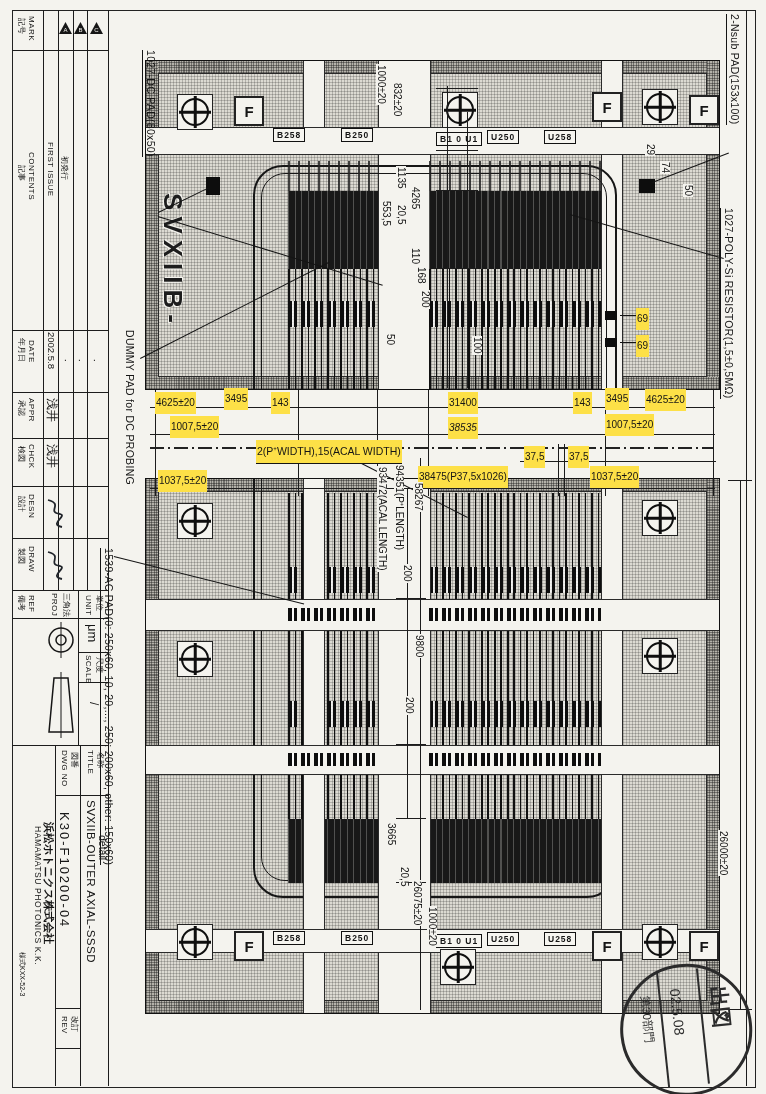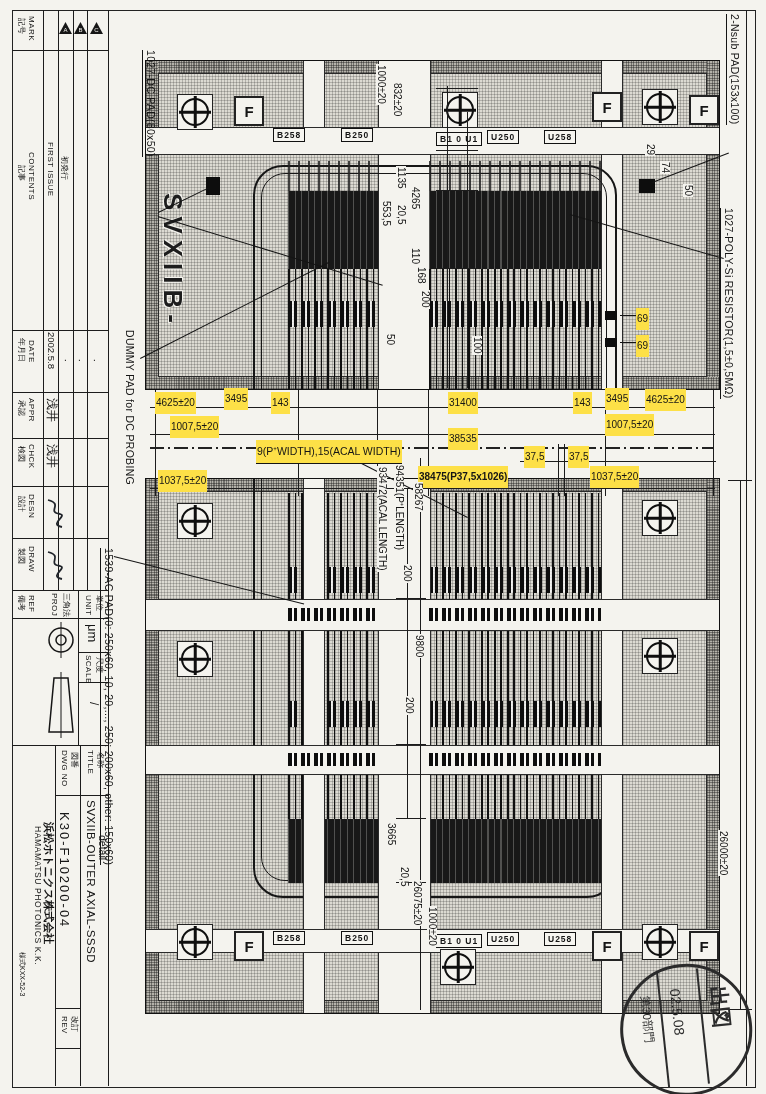--- a/index.html
+++ b/index.html
@@ -332,21 +332,21 @@
     <div class="leader" style="left:352px;top:458px;width:130px;transform:rotate(27deg);"></div>
     <div class="leader" style="left:620px;top:315px;width:18px;"></div>
     <div class="leader" style="left:620px;top:342px;width:18px;"></div>
   </div>
 
   <span class="v ann" style="left:142px;top:50px;border-left:1px solid #141414;padding-left:2px;">1027-DC PAD(80x50)</span>
   <span class="v ann" style="left:726px;top:14px;border-left:1px solid #141414;padding-left:2px;">2-Nsub PAD(153x100)</span>
   <span class="v ann" style="left:720px;top:208px;border-left:1px solid #141414;padding-left:2px;">1027-POLY-Si RESISTOR(1,5±0,5MΩ)</span>
   <span class="v ann" style="left:124px;top:330px;">DUMMY PAD for DC PROBING</span>
   <span class="v ann" style="left:100px;top:548px;border-left:1px solid #141414;padding-left:2px;">1539-AC PAD(0: 250x60, 10, 20,..., 250: 200x60, other: 150x60)</span>
-  <span class="h dim" style="left:256px;top:440px;border-bottom:1px solid #141414;font-size:10.5px;">9(P⁺WIDTH),15(ACAL WIDTH)</span>
+  <span class="h dim" style="left:256px;top:440px;border-bottom:1px solid #141414;font-size:10.5px;">2(P⁺WIDTH),15(ACAL WIDTH)</span>
 
   <span class="v dimv" style="left:376px;top:64px;">1000±20</span>
   <span class="v dimv" style="left:392px;top:82px;">832±20</span>
   <span class="v dimv" style="left:396px;top:166px;">1135</span>
   <span class="v dimv" style="left:396px;top:204px;">20,5</span>
   <span class="v dimv" style="left:410px;top:186px;">4265</span>
   <span class="v dimv" style="left:381px;top:200px;">553,5</span>
   <span class="v dimv" style="left:410px;top:247px;">110</span>
   <span class="v dimv" style="left:416px;top:266px;">168</span>
   <span class="v dimv" style="left:420px;top:290px;">200</span>
@@ -359,25 +359,25 @@
   <span class="h dim" style="left:636px;top:335px;">69</span>
 
   <span class="h dim" style="left:155px;top:392px;">4625±20</span>
   <span class="h dim" style="left:224px;top:388px;">3495</span>
   <span class="h dim" style="left:271px;top:392px;">143</span>
   <span class="h dim" style="left:448px;top:392px;">31400</span>
   <span class="h dim" style="left:573px;top:392px;">143</span>
   <span class="h dim" style="left:605px;top:388px;">3495</span>
   <span class="h dim" style="left:645px;top:389px;">4625±20</span>
   <span class="h dim" style="left:170px;top:416px;">1007,5±20</span>
-  <span class="h dim" style="left:448px;top:428px;">38535</span>
+  <span class="h dim" style="left:448px;top:417px;font-style:italic;">38535</span>
   <span class="h dim" style="left:605px;top:414px;">1007,5±20</span>
   <span class="h dim" style="left:524px;top:446px;">37,5</span>
   <span class="h dim" style="left:568px;top:446px;">37,5</span>
-  <span class="h dim" style="left:418px;top:466px;font-weight:bold;">38475(P37,5x1026)</span>
+  <span class="h dim" style="left:418px;top:466px;">38475(P37,5x1026)</span>
   <span class="h dim" style="left:158px;top:470px;">1037,5±20</span>
   <span class="h dim" style="left:590px;top:466px;">1037,5±20</span>
 
   <span class="v dimv" style="left:377px;top:466px;">93472(ACAL LENGTH)</span>
   <span class="v dimv" style="left:394px;top:464px;">94351(P⁺LENGTH)</span>
   <span class="v dimv" style="left:413px;top:482px;">58267</span>
   <span class="v dimv" style="left:402px;top:564px;">200</span>
   <span class="v dimv" style="left:414px;top:634px;">9800</span>
   <span class="v dimv" style="left:404px;top:696px;">200</span>
 

